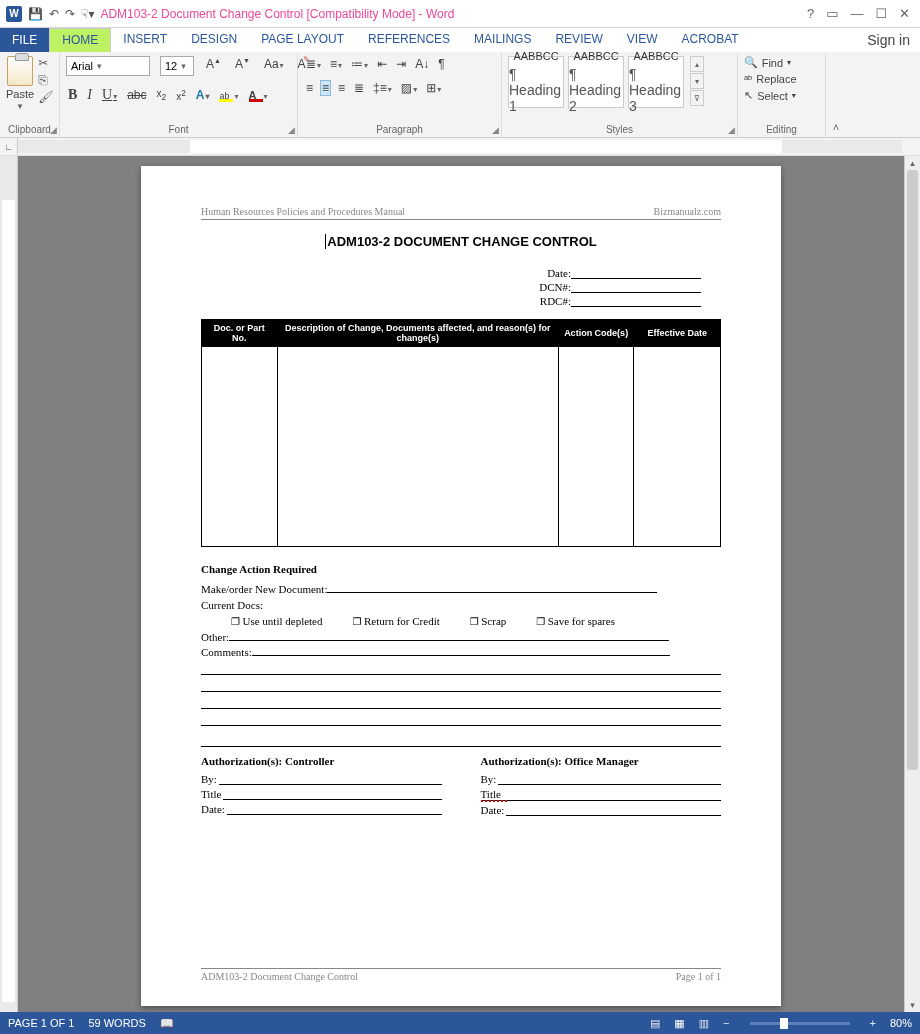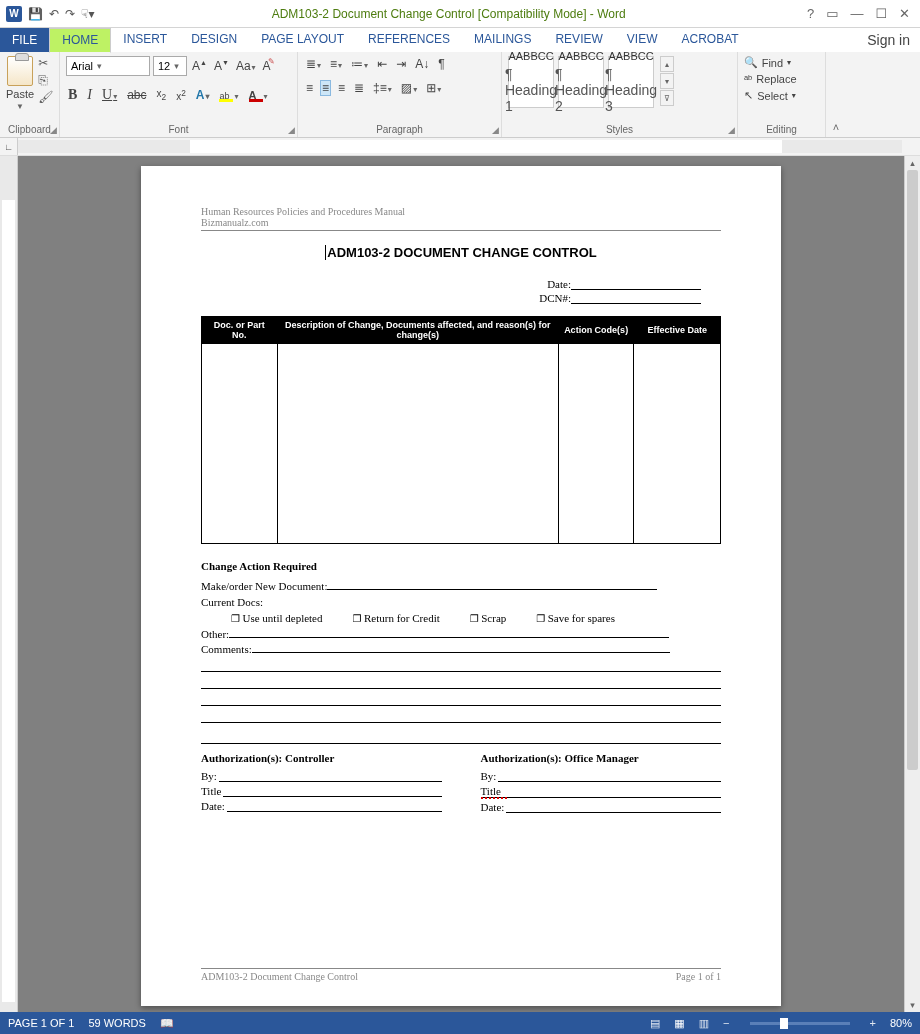--- a/index.html
+++ b/index.html
@@ -3,21 +3,21 @@
 <meta charset="utf-8">
 <style>
 * { box-sizing: border-box; margin: 0; padding: 0; }
 body { font-family: "Segoe UI", Tahoma, sans-serif; font-size: 11px; background: #fff; width: 920px; height: 1034px; overflow: hidden; position: relative; }
 
 
 .titlebar { height: 28px; background: #fff; display: flex; align-items: center; border-bottom: 1px solid #d4d4d4; }
 .titlebar .qat { display: flex; align-items: center; gap: 6px; padding: 0 6px; }
 .titlebar .qat .w-icon { width: 16px; height: 16px; background: #2b579a; color: #fff; font-weight: bold; font-size: 10px; display: flex; align-items: center; justify-content: center; border-radius: 2px; }
 .titlebar .qat .ic { color: #555; font-size: 12px; cursor: pointer; }
-.titlebar .title { flex: 1; text-align: center; color: #4d7c0f; font-size: 12px; }
+.titlebar .title { flex: 1; text-align: left; color: #ec4899; font-size: 12px; }
 .titlebar .wincontrols { display: flex; gap: 12px; padding: 0 10px; color: #666; font-size: 13px; }
 .titlebar .wincontrols span { cursor: pointer; }
 
 
 .tabstrip { height: 24px; background: #fff; display: flex; align-items: stretch; }
 .tabstrip .tab { padding: 4px 12px 0 12px; color: #2b579a; font-size: 12px; cursor: pointer; }
 .tabstrip .tab.file { background: #2b579a; color: #fff; padding-top: 5px; }
 .tabstrip .tab.active { border: 1px solid #ccc; border-bottom: 1px solid #f3f3f3; background: #bef264; margin-bottom: -1px; }
 .tabstrip .signin { margin-left: auto; padding: 4px 10px; color: #444; font-size: 14px; cursor: pointer; }
 
@@ -27,39 +27,39 @@
 .group .group-body { flex: 1; display: flex; align-items: flex-start; gap: 4px; }
 .group .group-label { text-align: center; color: #666; font-size: 10px; padding: 2px 0; position: relative; }
 .group .dlaunch { position: absolute; right: 2px; bottom: 2px; color: #888; font-size: 9px; cursor: pointer; }
 
 .clip-col { display: flex; flex-direction: column; align-items: center; gap: 2px; }
 .clip-icon { width: 26px; height: 30px; border: 1px solid #c8a15a; background: linear-gradient(#fff,#f5e6c8); border-radius: 2px; position: relative; }
 .clip-icon::before { content:""; position:absolute; top:-4px; left:7px; width:12px; height:6px; border:1px solid #999; border-radius:3px 3px 0 0; background:#ddd; }
 .mini-col { display: flex; flex-direction: column; gap: 3px; }
 .mini-col span { color:#555; font-size: 12px; cursor:pointer; }
 
-.font-row1 { display:flex; gap:3px; align-items:center; }
+.font-row1 { display:flex; gap:10px; }
 .font-row2 { display:flex; gap:6px; align-items:center; margin-top:6px; }
 .combo { height:20px; border:1px solid #aaa; background:#fff; display:flex; align-items:center; padding:0 4px; font-size:11px; cursor:pointer; }
 .combo .dd { margin-left:4px; color:#666; font-size:9px; }
 .rb { color:#444; cursor:pointer; font-size:12px; padding:1px 2px; }
 .rb.bold { font-weight:bold; font-family:"Times New Roman",serif; font-size:14px; }
 .rb.ital { font-style:italic; font-family:"Times New Roman",serif; font-size:14px; }
 .rb.under { text-decoration:underline; font-family:"Times New Roman",serif; font-size:14px; }
 .rb.strike { text-decoration:line-through; }
 .rb.sup { font-size:10px; }
 .rb .dd { font-size:8px; color:#666; margin-left:1px; }
 .colorbox { display:inline-block; width:14px; height:14px; position:relative; }
 .colorbox .bar { position:absolute; bottom:0; left:0; right:0; height:3px; }
 
 .para-row { display:flex; gap:5px; }
 .align-active { background:#cde6f7; border:1px solid #8ab9e0; padding:0 1px; }
 
 .styles-body { display:flex; gap:2px; align-items:center; }
-.style-tile { width:46px; height:52px; border:1px solid #ccc; background:#fff; display:flex; flex-direction:column; align-items:center; justify-content:center; cursor:pointer; }
+.style-tile { width:56px; height:52px; border:1px solid #ccc; background:#fff; display:flex; flex-direction:column; align-items:center; justify-content:center; cursor:pointer; }
 .style-tile .preview { font-family:Arial; font-size:11px; text-transform:uppercase; color:#333; }
 .style-tile .lbl { font-size:14px; color:#555; margin-top:4px; }
 .style-scroll { display:flex; flex-direction:column; gap:1px; margin-left:2px; }
 .style-scroll span { width:14px; height:16px; border:1px solid #ccc; display:flex; align-items:center; justify-content:center; font-size:8px; color:#666; cursor:pointer; }
 
 .editing-body { display:flex; flex-direction:column; gap:3px; }
 .editing-body .erow { display:flex; align-items:center; gap:4px; color:#444; cursor:pointer; font-size:11px; }
 .ribbon-collapse { width:20px; display:flex; align-items:flex-end; justify-content:center; padding-bottom:4px; color:#666; cursor:pointer; }
 
 
@@ -72,21 +72,21 @@
 .workspace { position:absolute; top:156px; bottom:22px; left:0; right:0; background:#888; display:flex; }
 .vruler { width:18px; background:#e9e9e9; border-right:1px solid #ccc; position:relative; }
 .vruler .active { position:absolute; left:2px; right:2px; background:#fff; }
 .doc-scroll { flex:1; overflow:hidden; position:relative; display:flex; justify-content:center; background:#808080; }
 .scrollbar-v { width:16px; background:#eee; border-left:1px solid #ccc; position:relative; }
 .scrollbar-v .thumb { position:absolute; left:2px; right:2px; top:14px; height:600px; background:#ccc; border-radius:2px; }
 .scrollbar-v .arr { position:absolute; left:0; right:0; height:14px; display:flex; align-items:center; justify-content:center; color:#666; font-size:9px; cursor:pointer; }
 
 .page { width:640px; min-height:840px; background:#fff; margin:10px 0; box-shadow:0 2px 6px rgba(0,0,0,.4); padding:40px 60px 30px 60px; font-family:"Times New Roman", serif; font-size:11px; color:#000; position:relative; }
 
-.doc-header { display:flex; justify-content:space-between; color:#888; font-size:10px; border-bottom:1px solid #888; padding-bottom:2px;flex-direction:column; }
+.doc-header { display:flex; justify-content:space-between; color:#888; font-size:10px; border-bottom:1px solid #888; padding-bottom:2px; }
 .doc-title { text-align:center; font-family:Arial,sans-serif; font-weight:bold; font-size:13px; margin:14px 0 18px 0; }
 .meta { text-align:right; margin-right:20px; }
 .meta div { margin:2px 0; }
 .meta .line { display:inline-block; border-bottom:1px solid #000; width:130px; vertical-align:bottom; }
 
 table.chg { width:100%; border-collapse:collapse; margin-top:12px; }
 table.chg th { background:#000; color:#fff; font-family:Arial; font-size:9px; font-weight:bold; padding:3px 4px; border:1px solid #000; }
 table.chg td { border:1px solid #000; height:200px; vertical-align:top; }
 .col1 { width:14%; } .col2 { width:52%; } .col3 { width:14%;margin-top:32px; } .col4 { width:16%; }
 
@@ -286,20 +286,21 @@
   <div class="doc-scroll">
     <div class="page">
       <div class="doc-header">
         <span>Human Resources Policies and Procedures Manual</span>
         <span>Bizmanualz.com</span>
       </div>
       <div class="doc-title"><span style="border-left:1px solid #000;padding-left:1px">ADM103-2 DOCUMENT CHANGE CONTROL</span></div>
       <div class="meta">
         <div><span>Date:</span><span class="line"></span></div>
         <div><span>DCN#:</span><span class="line"></span></div>
+        <div><span>RDC#:</span><span class="line"></span></div>
       </div>
       <table class="chg">
         <tbody>
             <tr>
           <th class="col1">Doc. or Part No.</th>
           <th class="col2">Description of Change, Documents affected, and reason(s) for change(s)</th>
           <th class="col3">Action Code(s)</th>
           <th class="col4">Effective Date</th>
         </tr>
         <tr>

